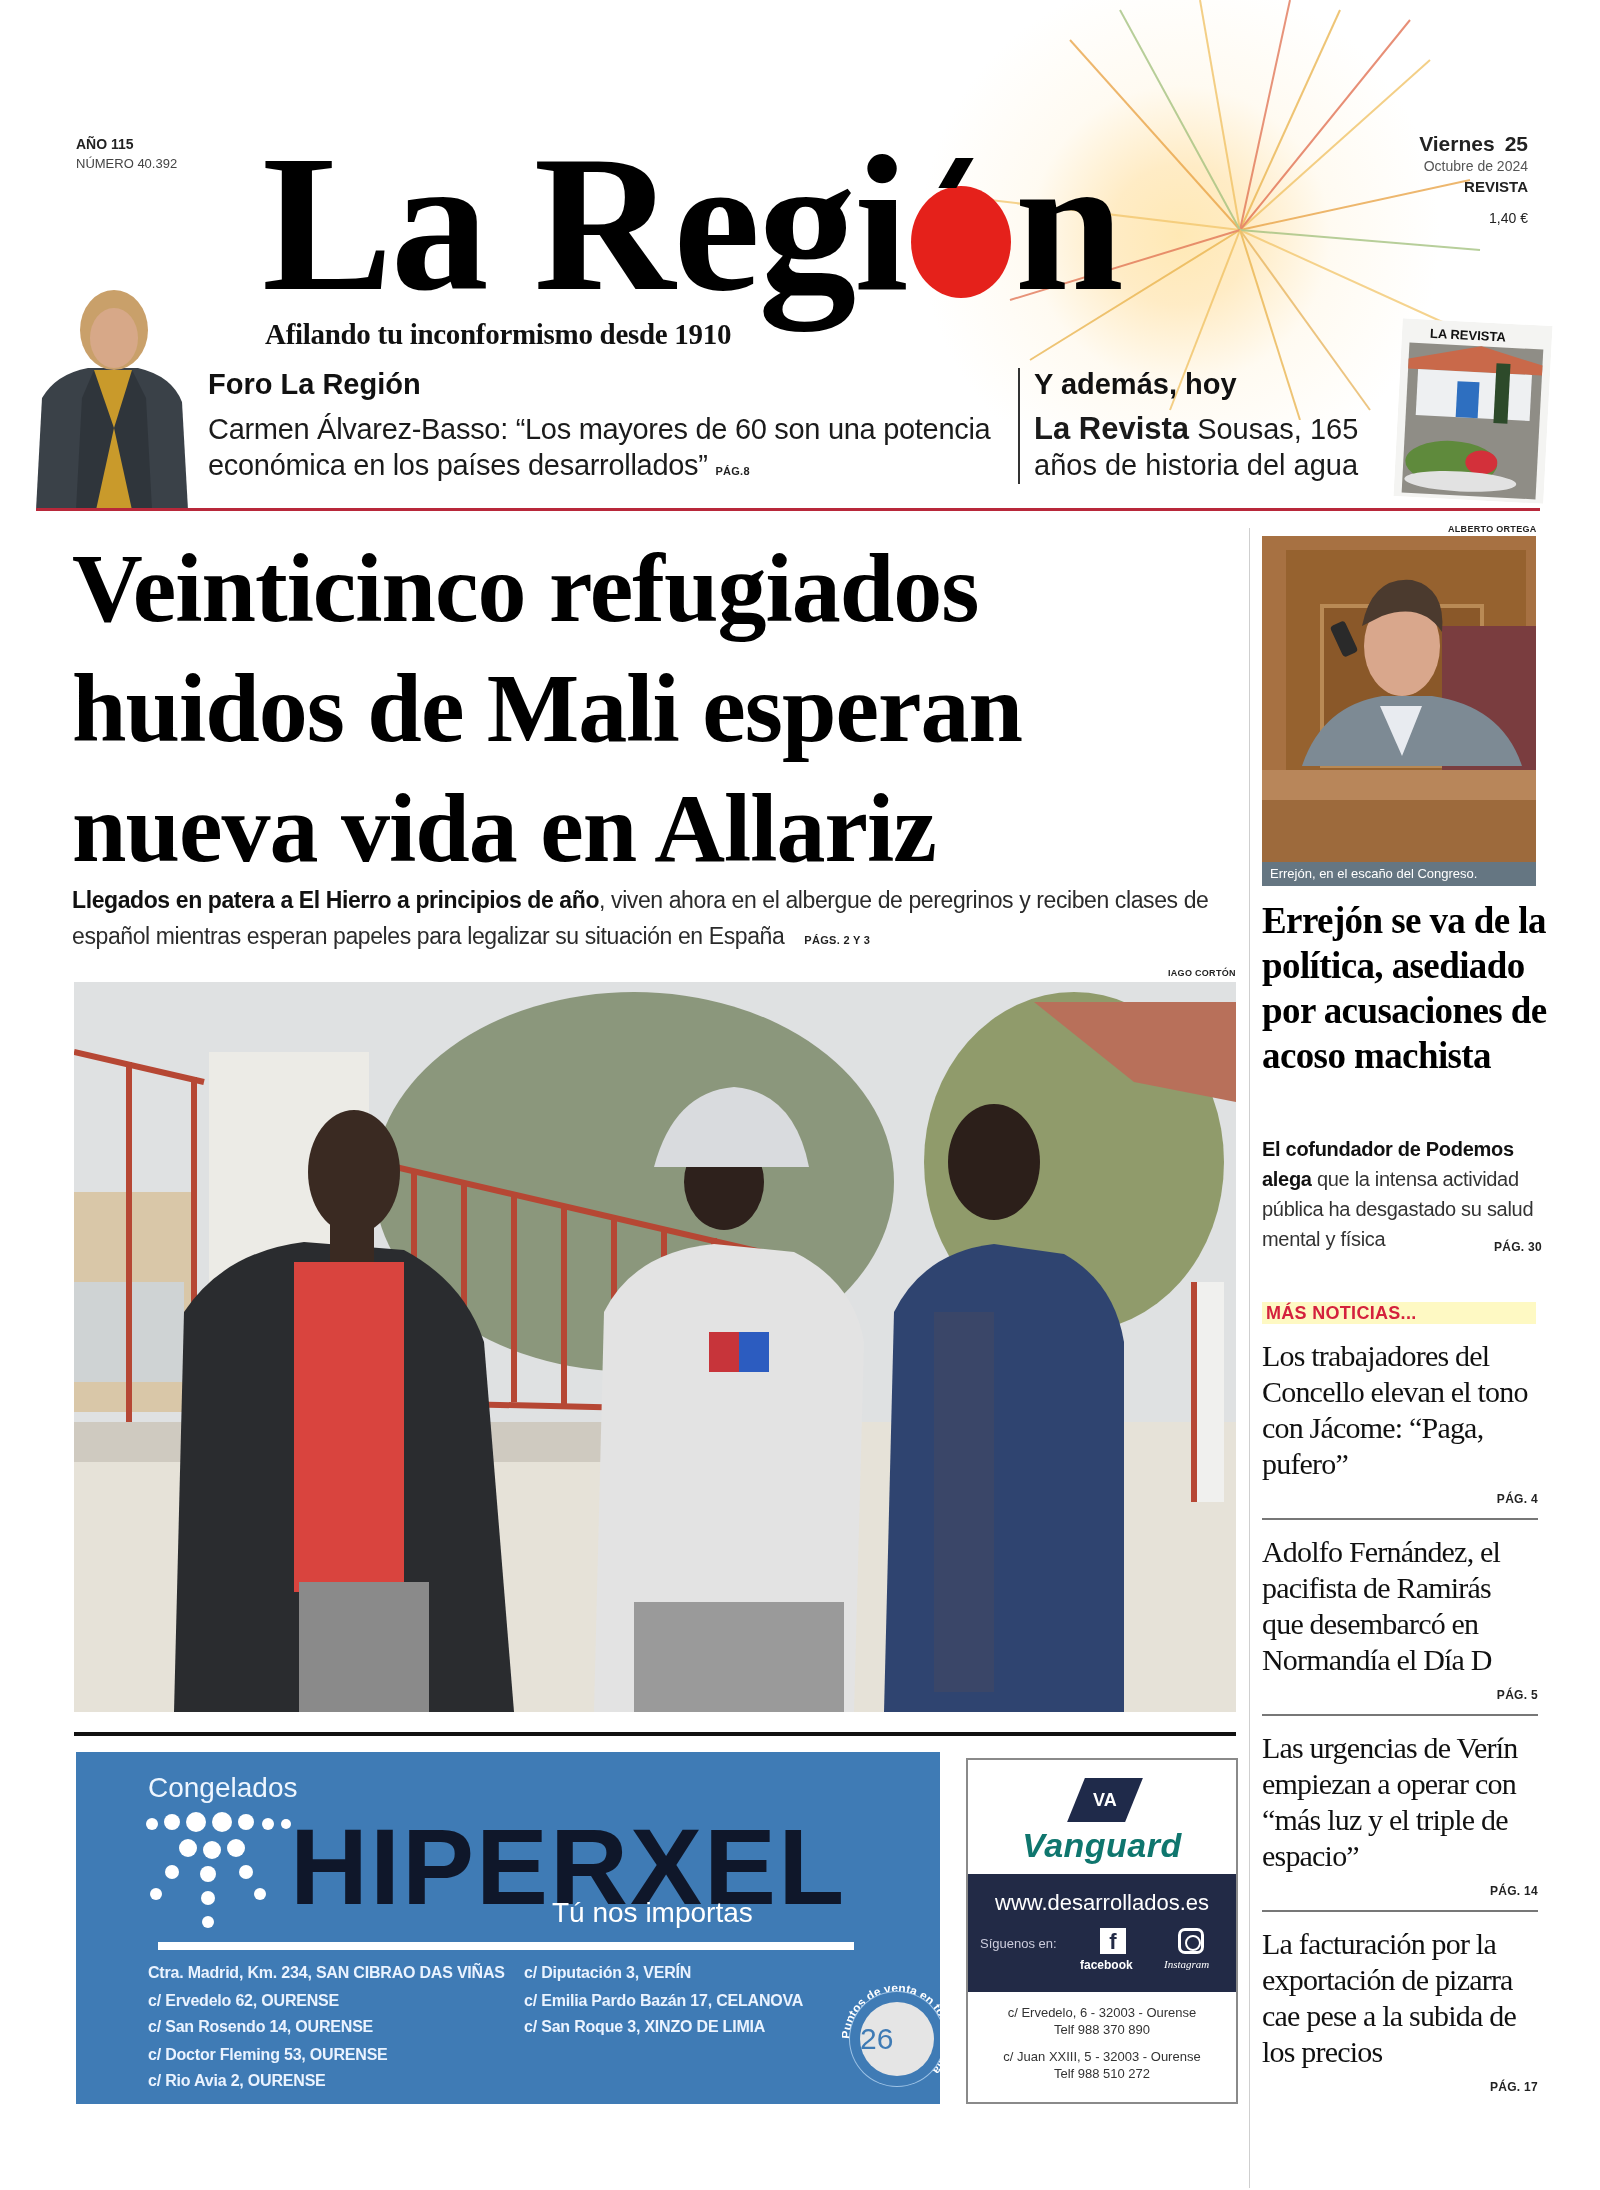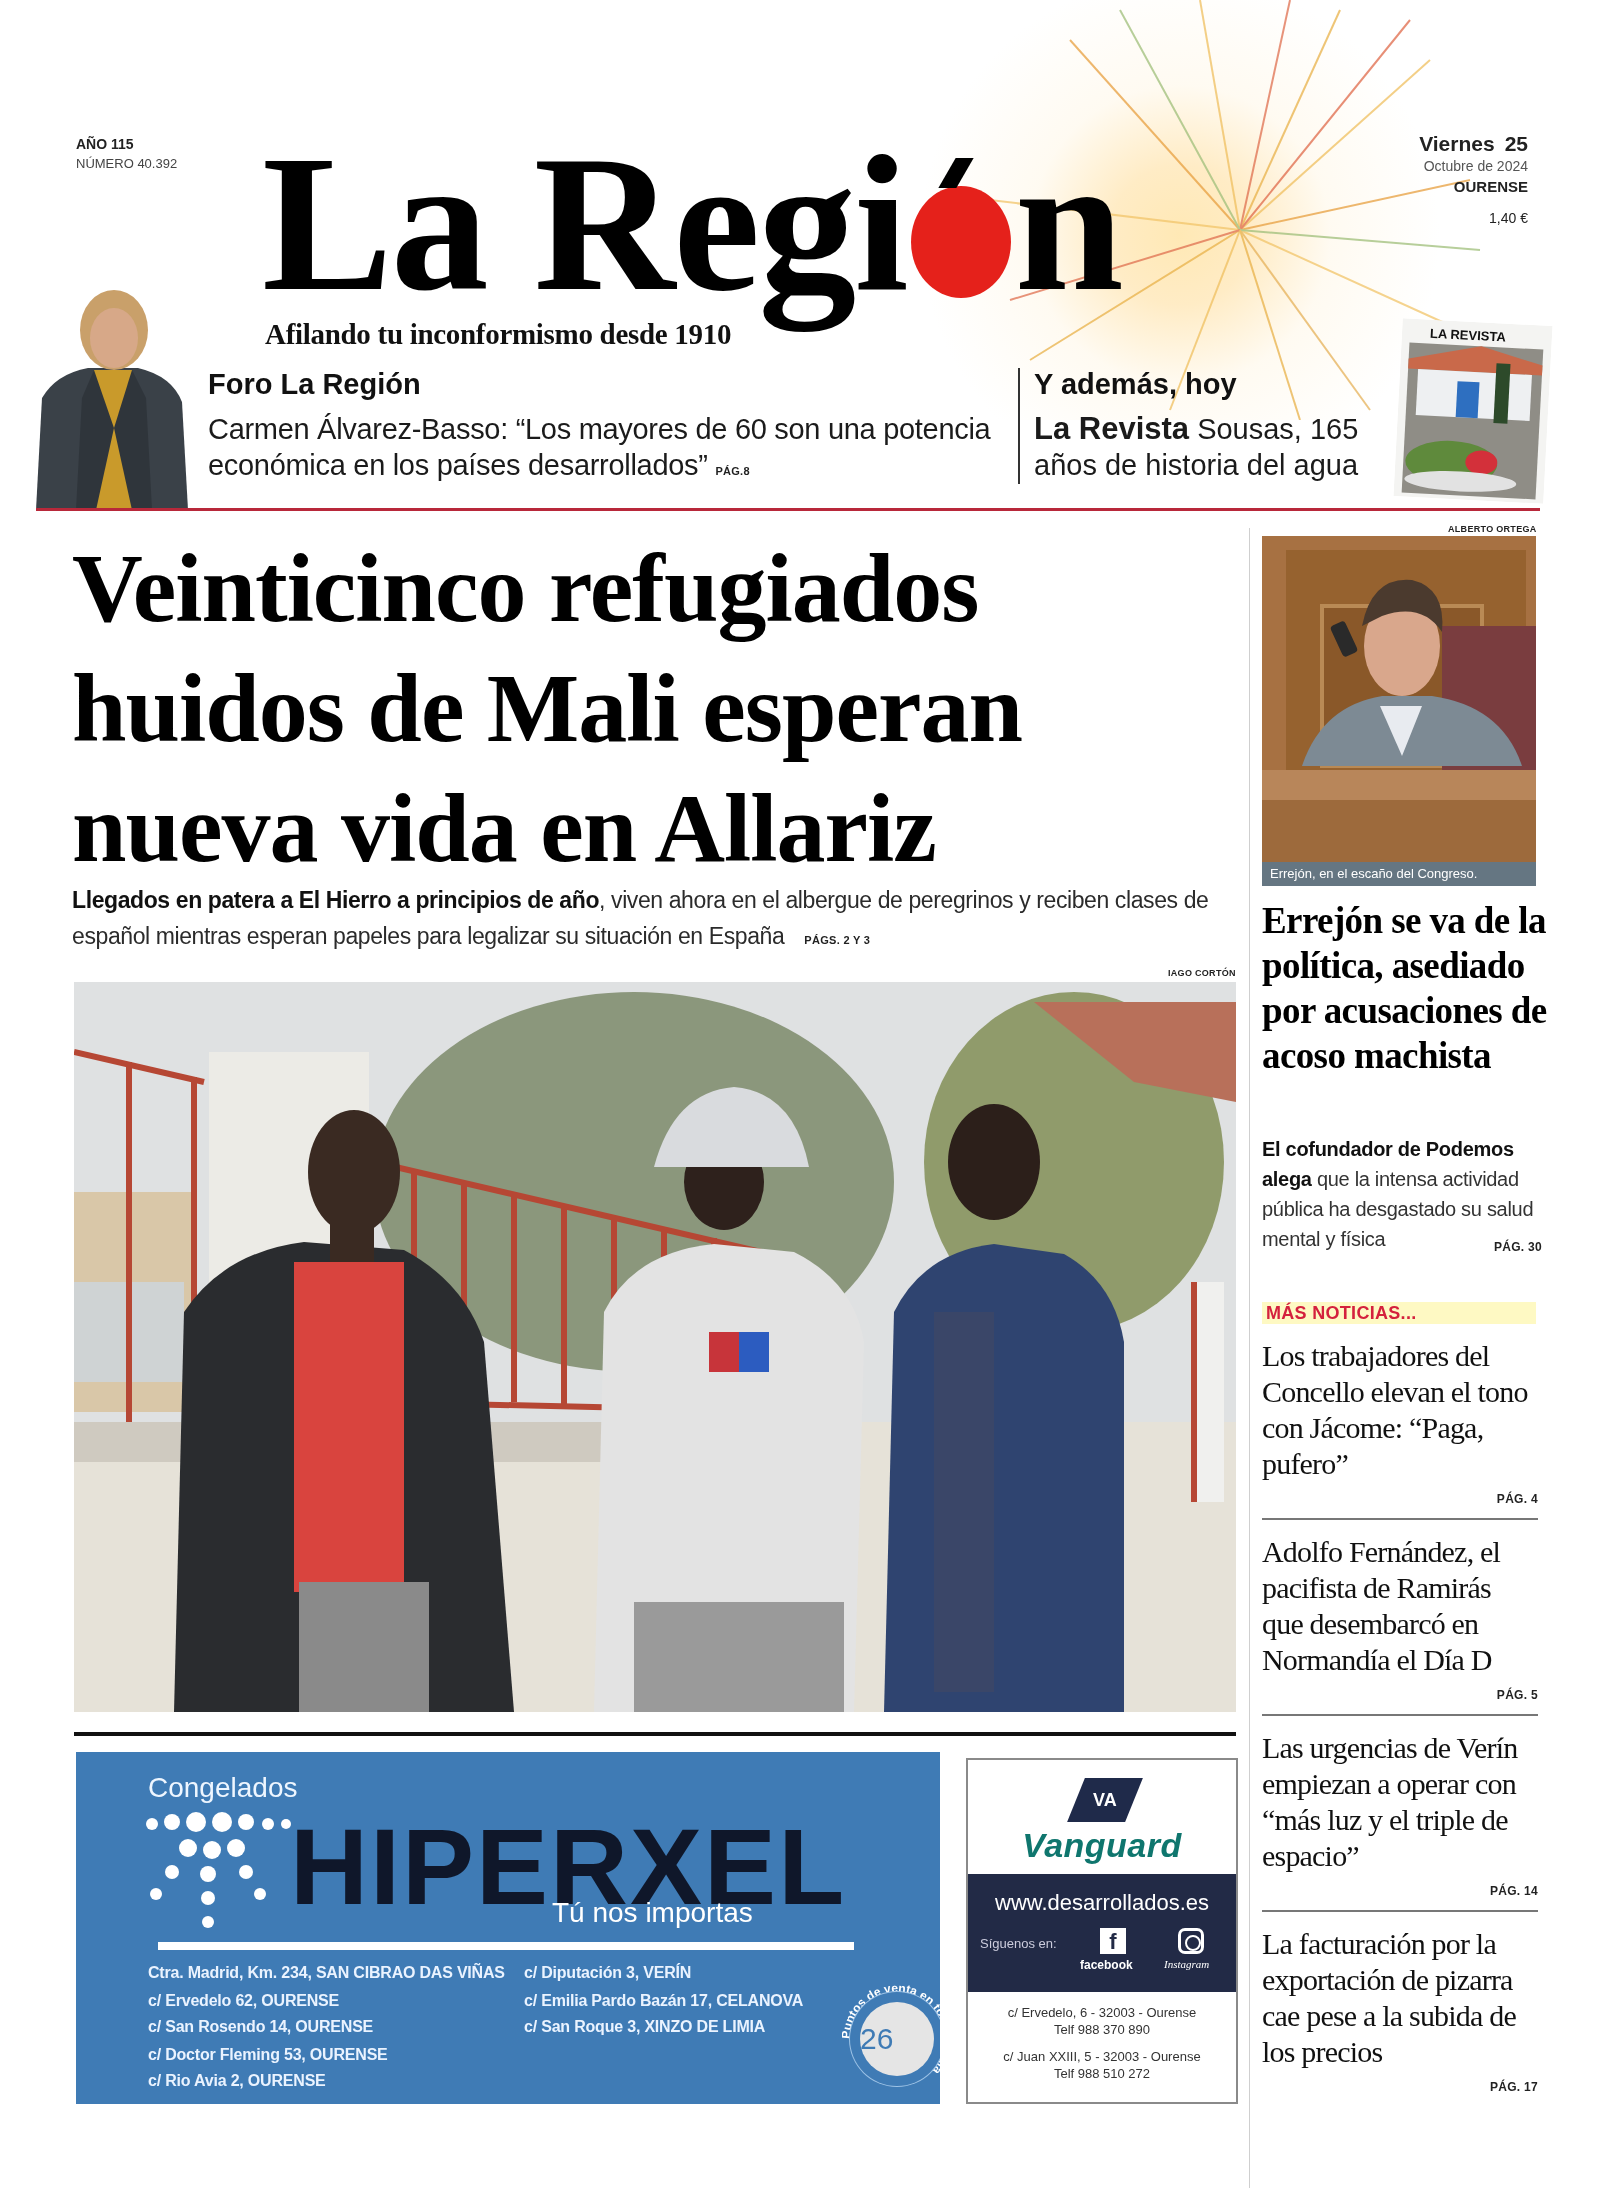--- a/index.html
+++ b/index.html
@@ -198,21 +198,21 @@
 </div>
 
 <div class="abs meta-left">
   <div class="yr">AÑO 115</div>
   <div class="num">NÚMERO 40.392</div>
 </div>
 
 <div class="abs meta-right">
   <div class="day"><span>Viernes</span><b>25</b></div>
   <div class="date">Octubre de 2024</div>
-  <div class="city">OURENSE</div>
+  <div class="city">REVISTA</div>
   <div class="price">1,40 €</div>
 </div>
 
 <div class="abs logo"><span>La Regi</span><span class="o-red">ó</span><span>n</span></div>
 <div class="abs tagline">Afilando tu inconformismo desde 1910</div>
 
 <div class="abs foro-photo">
   <svg width="154" height="232" viewBox="0 0 154 232">
     <path d="M0 232 L6 120 Q20 96 52 90 L102 90 Q136 98 146 124 L152 232 Z" fill="#3a4148"></path>
     <path d="M58 92 L96 92 L104 232 L52 232 Z" fill="#c99a2b"></path>

